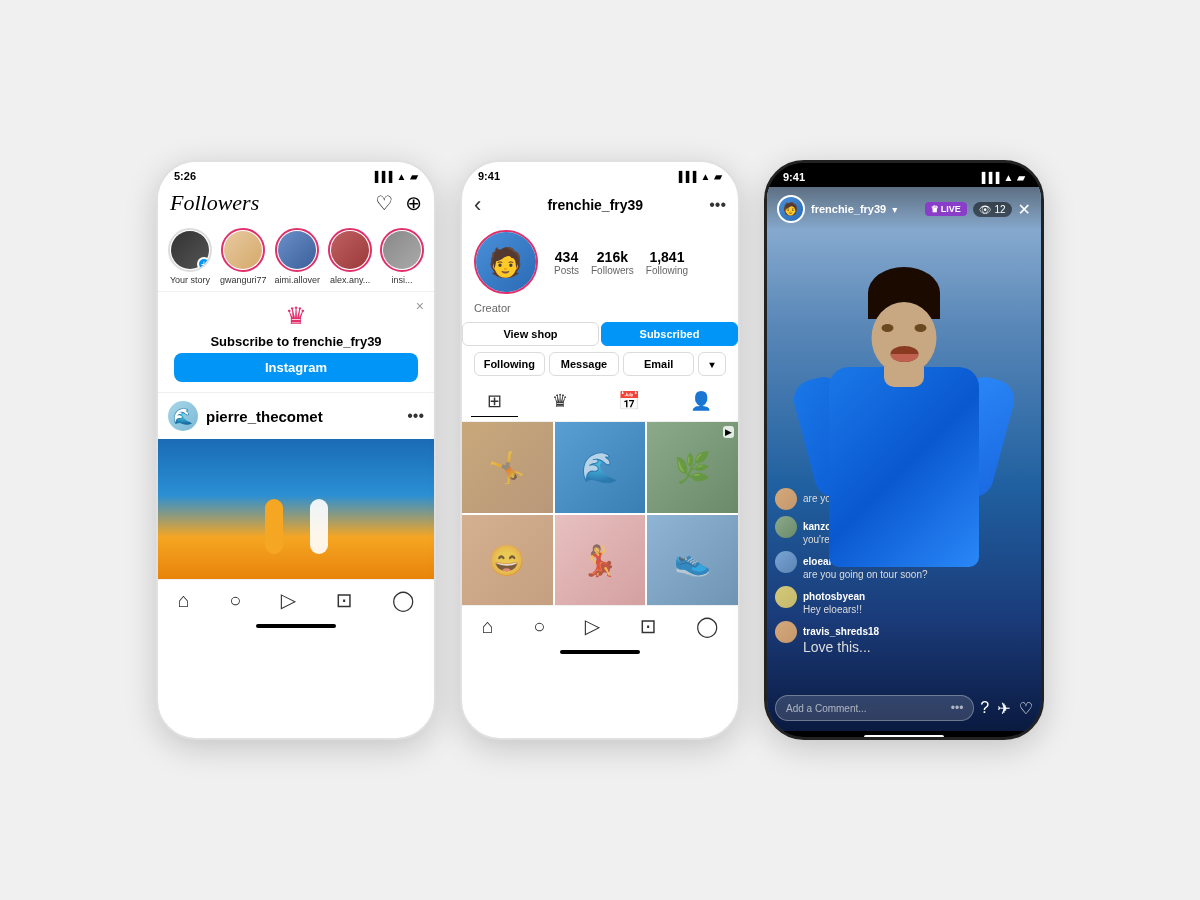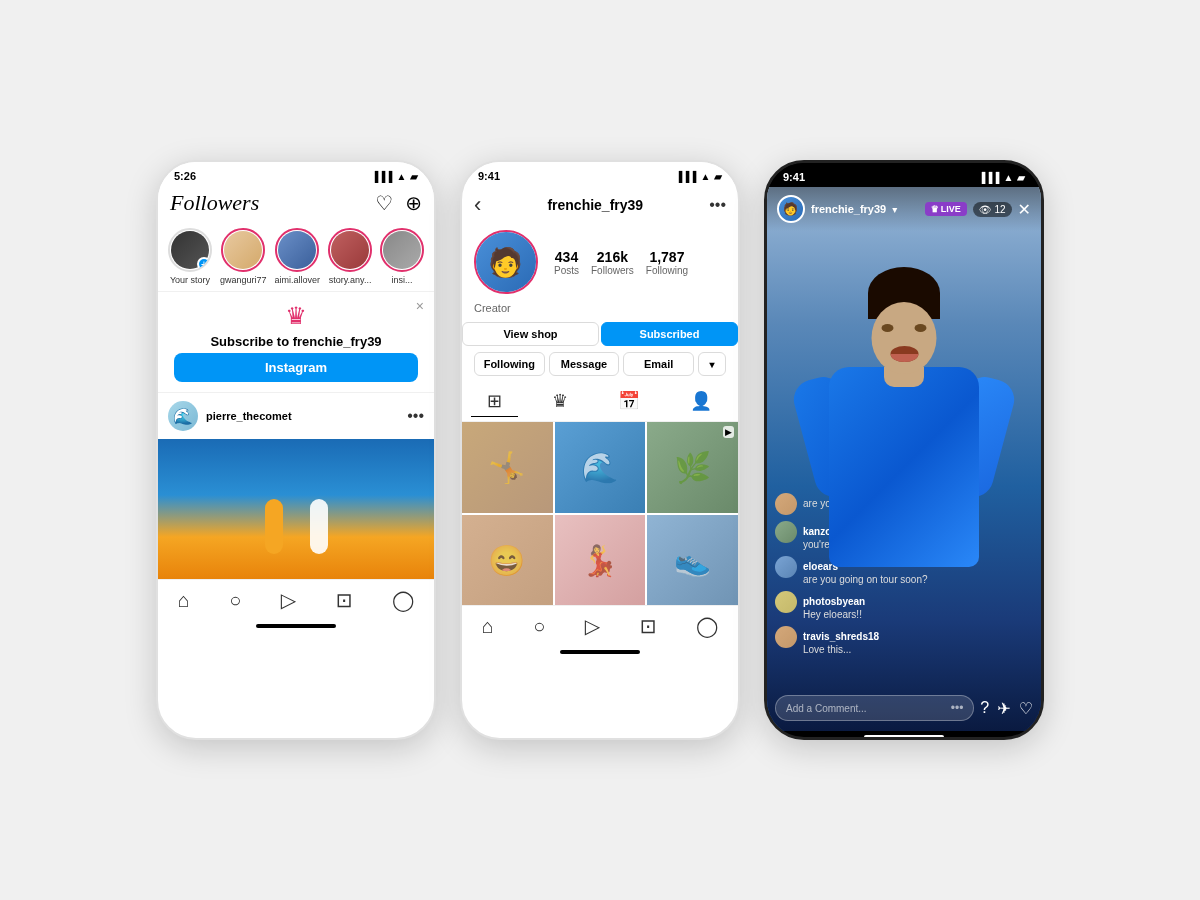--- a/index.html
+++ b/index.html
@@ -132,21 +132,21 @@
       display: flex; align-items: center; justify-content: space-between;
       padding: 8px 10px;
     }
     .post-user-info { display: flex; align-items: center; gap: 8px; }
     .post-avatar {
       width: 30px; height: 30px; border-radius: 50%;
       background: linear-gradient(135deg, #a8d8ea, #7ab8d4);
       display: flex; align-items: center; justify-content: center;
       font-size: 11px; overflow: hidden;
     }
-    .post-username { font-size: 11px; font-weight: 600; }
+    .post-username { font-size: 15px; font-weight: 600; }
     .post-dots { font-size: 16px; color: #333; }
     .post-image {
       width: 100%; height: 140px;
       background: linear-gradient(180deg, #1a6bb5 0%, #2a8fd4 40%, #f5a623 70%, #e8830a 100%);
       position: relative; overflow: hidden;
       display: flex; align-items: flex-end; justify-content: center;
     }
     .post-figures {
       display: flex; gap: 10px; margin-bottom: 10px;
     }
@@ -374,21 +374,21 @@
       <div class="story-item">
         <div class="story-avatar">
           <div class="story-avatar-inner av3"></div>
         </div>
         <span class="story-label">aimi.allover</span>
       </div>
       <div class="story-item">
         <div class="story-avatar">
           <div class="story-avatar-inner av4"></div>
         </div>
-        <span class="story-label">story.any...</span>
+        <span class="story-label">alex.any...</span>
       </div>
       <div class="story-item">
         <div class="story-avatar">
           <div class="story-avatar-inner av5"></div>
         </div>
         <span class="story-label">insi...</span>
       </div>
     </div>
 
     <div class="subscribe-area">
@@ -457,21 +457,21 @@
       <div class="profile-stats">
         <div class="stat-item">
           <span class="stat-num">434</span>
           <span class="stat-label">Posts</span>
         </div>
         <div class="stat-item">
           <span class="stat-num">216k</span>
           <span class="stat-label">Followers</span>
         </div>
         <div class="stat-item">
-          <span class="stat-num">1,787</span>
+          <span class="stat-num">1,841</span>
           <span class="stat-label">Following</span>
         </div>
       </div>
     </div>
 
     <div class="profile-tag">Creator</div>
 
     <div class="action-btns">
       <button class="btn-view-shop">View shop</button>
       <button class="btn-subscribed">Subscribed</button>
@@ -617,21 +617,21 @@
           <div class="comment-avatar ca4"></div>
           <div>
             <span class="comment-user">photosbyean</span>
             <span class="comment-msg" style="color:#ddd;font-size:10px;display:block;">Hey eloears!!</span>
           </div>
         </div>
         <div class="comment">
           <div class="comment-avatar ca1"></div>
           <div>
             <span class="comment-user">travis_shreds18</span>
-            <span class="comment-msg" style="color:#ddd;font-size:10px;display:block;">Love this...</span>
+            <span class="comment-msg" style="color:#ddd;font-size:14px;display:block;">Love this...</span>
           </div>
         </div>
       </div>
 
       <div class="live-input-row">
         <div class="live-input-box">
           <span class="live-input-placeholder">Add a Comment...</span>
           <span class="live-input-dots">•••</span>
         </div>
         <div class="live-action-icons">

